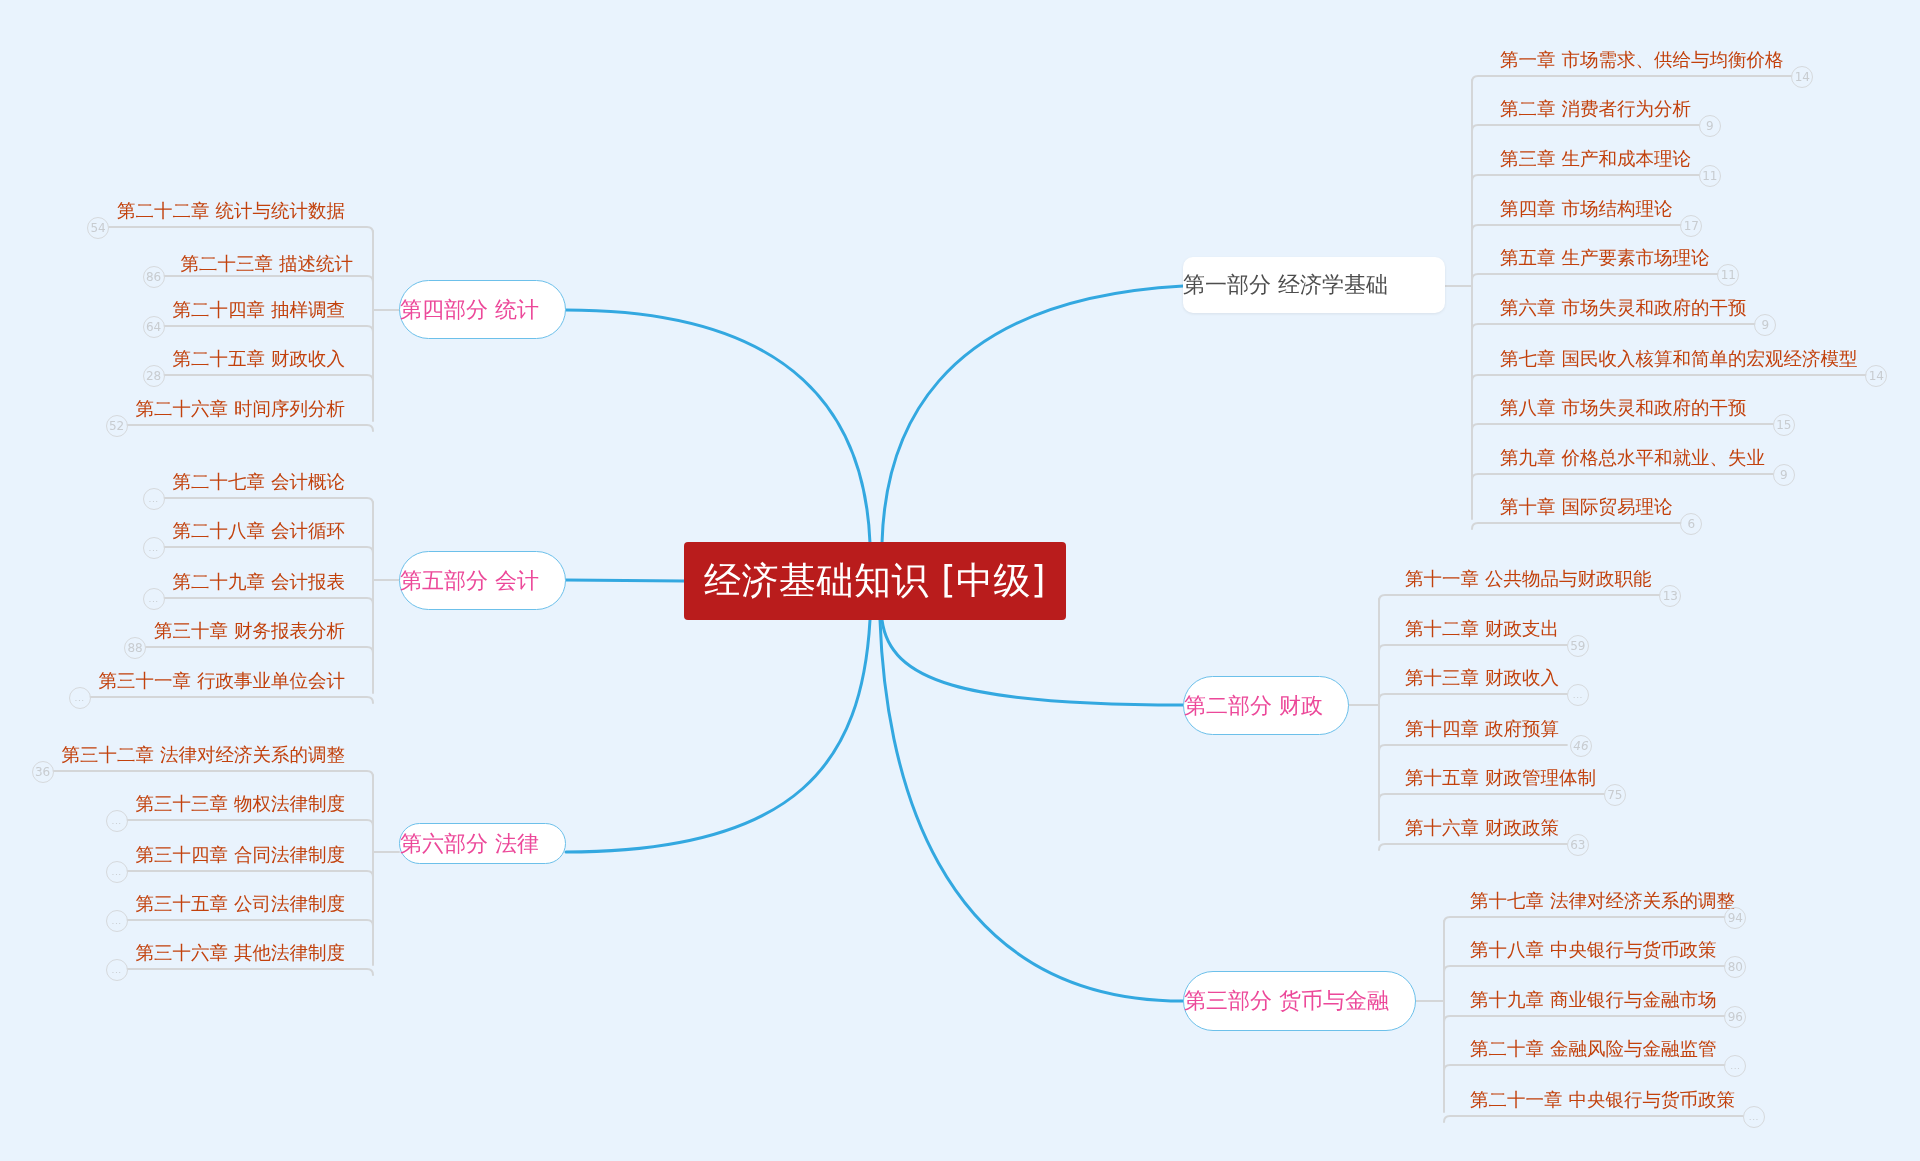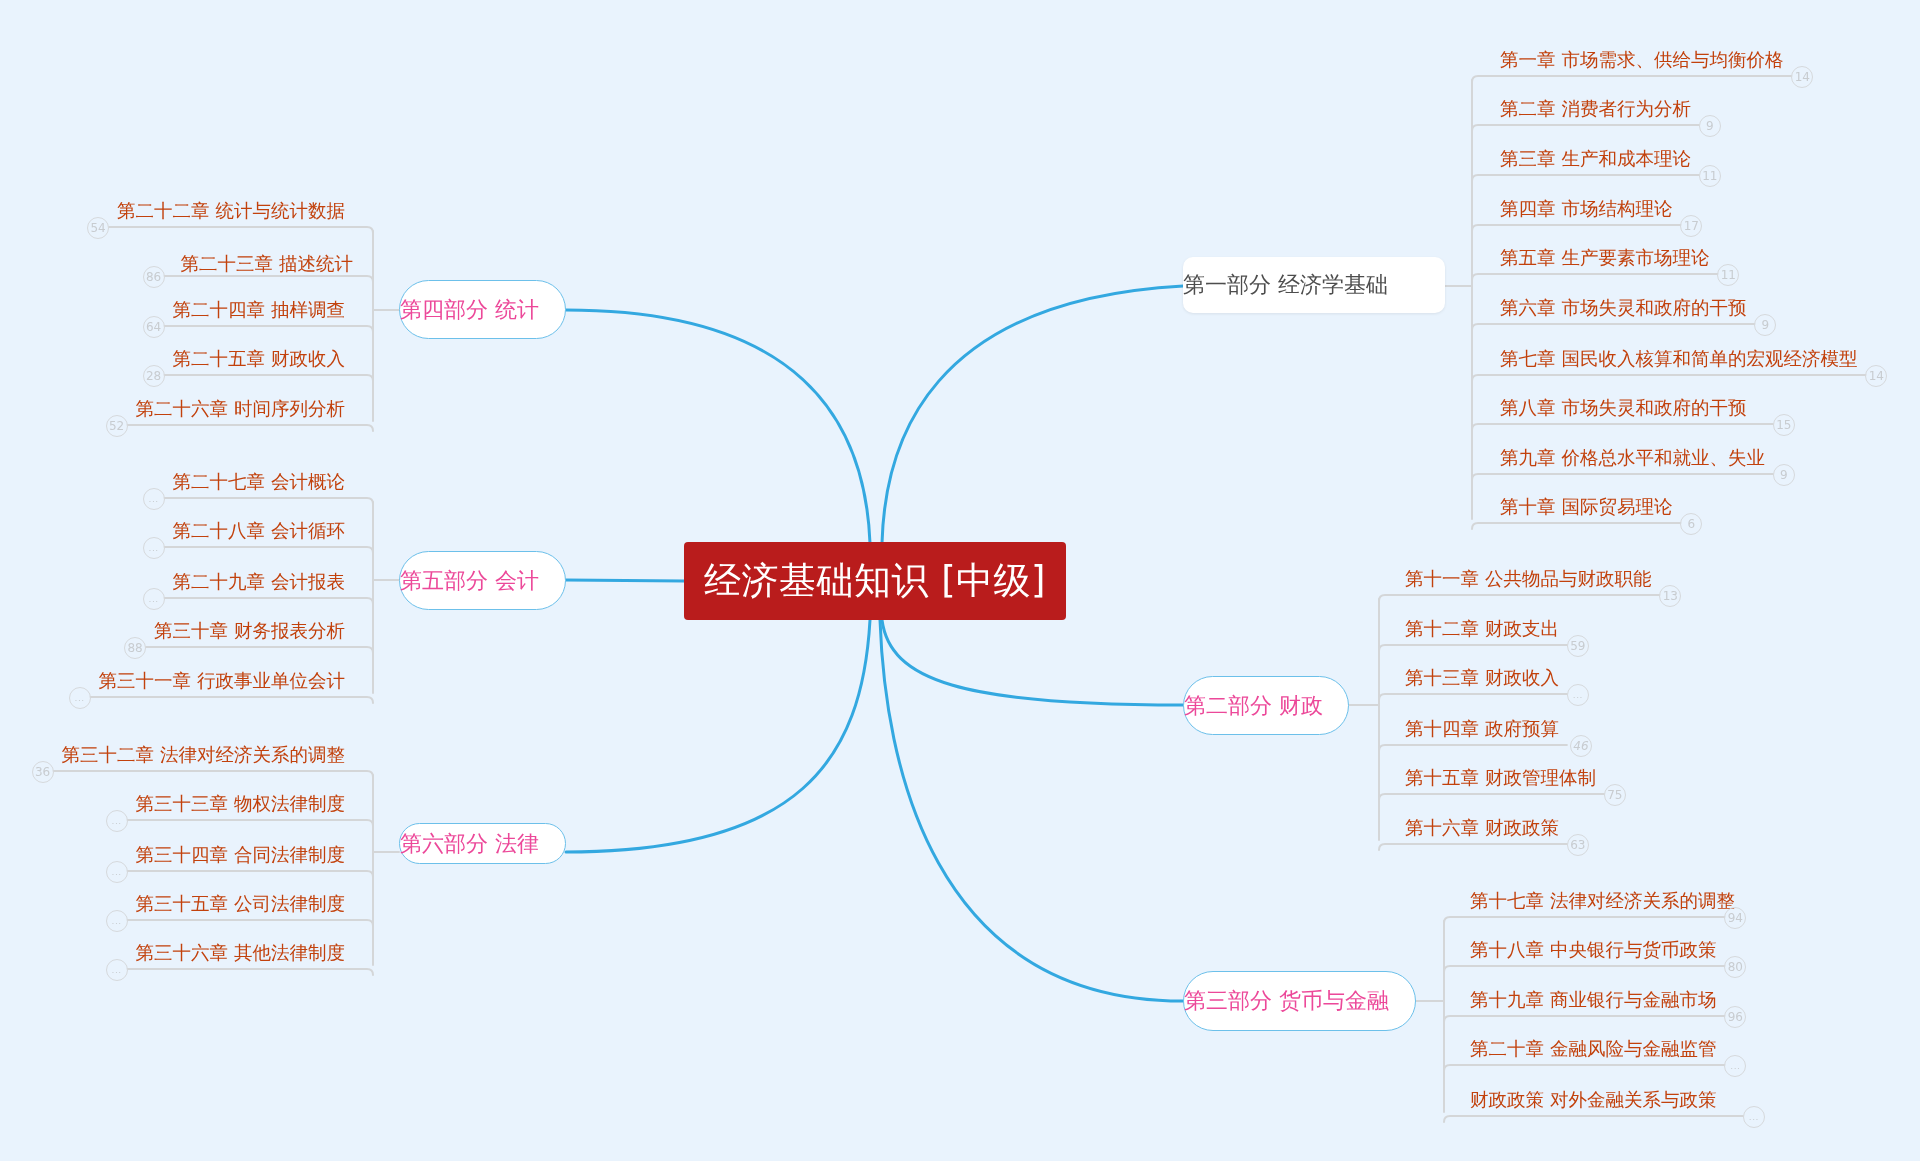--- a/index.html
+++ b/index.html
@@ -132,21 +132,21 @@
       <div class="chapter" style="top: 817px; left: 1405px;">第十六章 财政政策</div>
       <div class="badge" style="top: 834px; left: 1566.89px;">63</div>
       <div class="chapter" style="top: 890px; left: 1470px;">第十七章 法律对经济关系的调整</div>
       <div class="badge" style="top: 907px; left: 1724.39px;">94</div>
       <div class="chapter" style="top: 939px; left: 1470px;">第十八章 中央银行与货币政策</div>
       <div class="badge" style="top: 956px; left: 1724.39px;">80</div>
       <div class="chapter" style="top: 989px; left: 1470px;">第十九章 商业银行与金融市场</div>
       <div class="badge" style="top: 1006px; left: 1724.39px;">96</div>
       <div class="chapter" style="top: 1038px; left: 1470px;">第二十章 金融风险与金融监管</div>
       <div class="badge dots" style="top: 1055px; left: 1724.39px;">...</div>
-      <div class="chapter" style="top: 1089px; left: 1470px;">财政政策 对外金融关系与政策</div>
+      <div class="chapter" style="top: 1089px; left: 1470px;">第二十一章 中央银行与货币政策</div>
       <div class="badge dots" style="top: 1106px; left: 1742.89px;">...</div>
       <div class="chapter" style="top: 200px; left: 117.109px;">第二十二章 统计与统计数据</div>
       <div class="badge" style="top: 217px; left: 87.1094px;">54</div>
       <div class="chapter" style="top: 253px; left: 172.609px; margin-left: 8px;">第二十三章 描述统计</div>
       <div class="badge" style="top: 266px; left: 142.609px;">86</div>
       <div class="chapter" style="top: 299px; left: 172.609px;">第二十四章 抽样调查</div>
       <div class="badge" style="top: 316px; left: 142.609px;">64</div>
       <div class="chapter" style="top: 348px; left: 172.609px;">第二十五章 财政收入</div>
       <div class="badge" style="top: 365px; left: 142.609px;">28</div>
       <div class="chapter" style="top: 398px; left: 135.609px;">第二十六章 时间序列分析</div>

